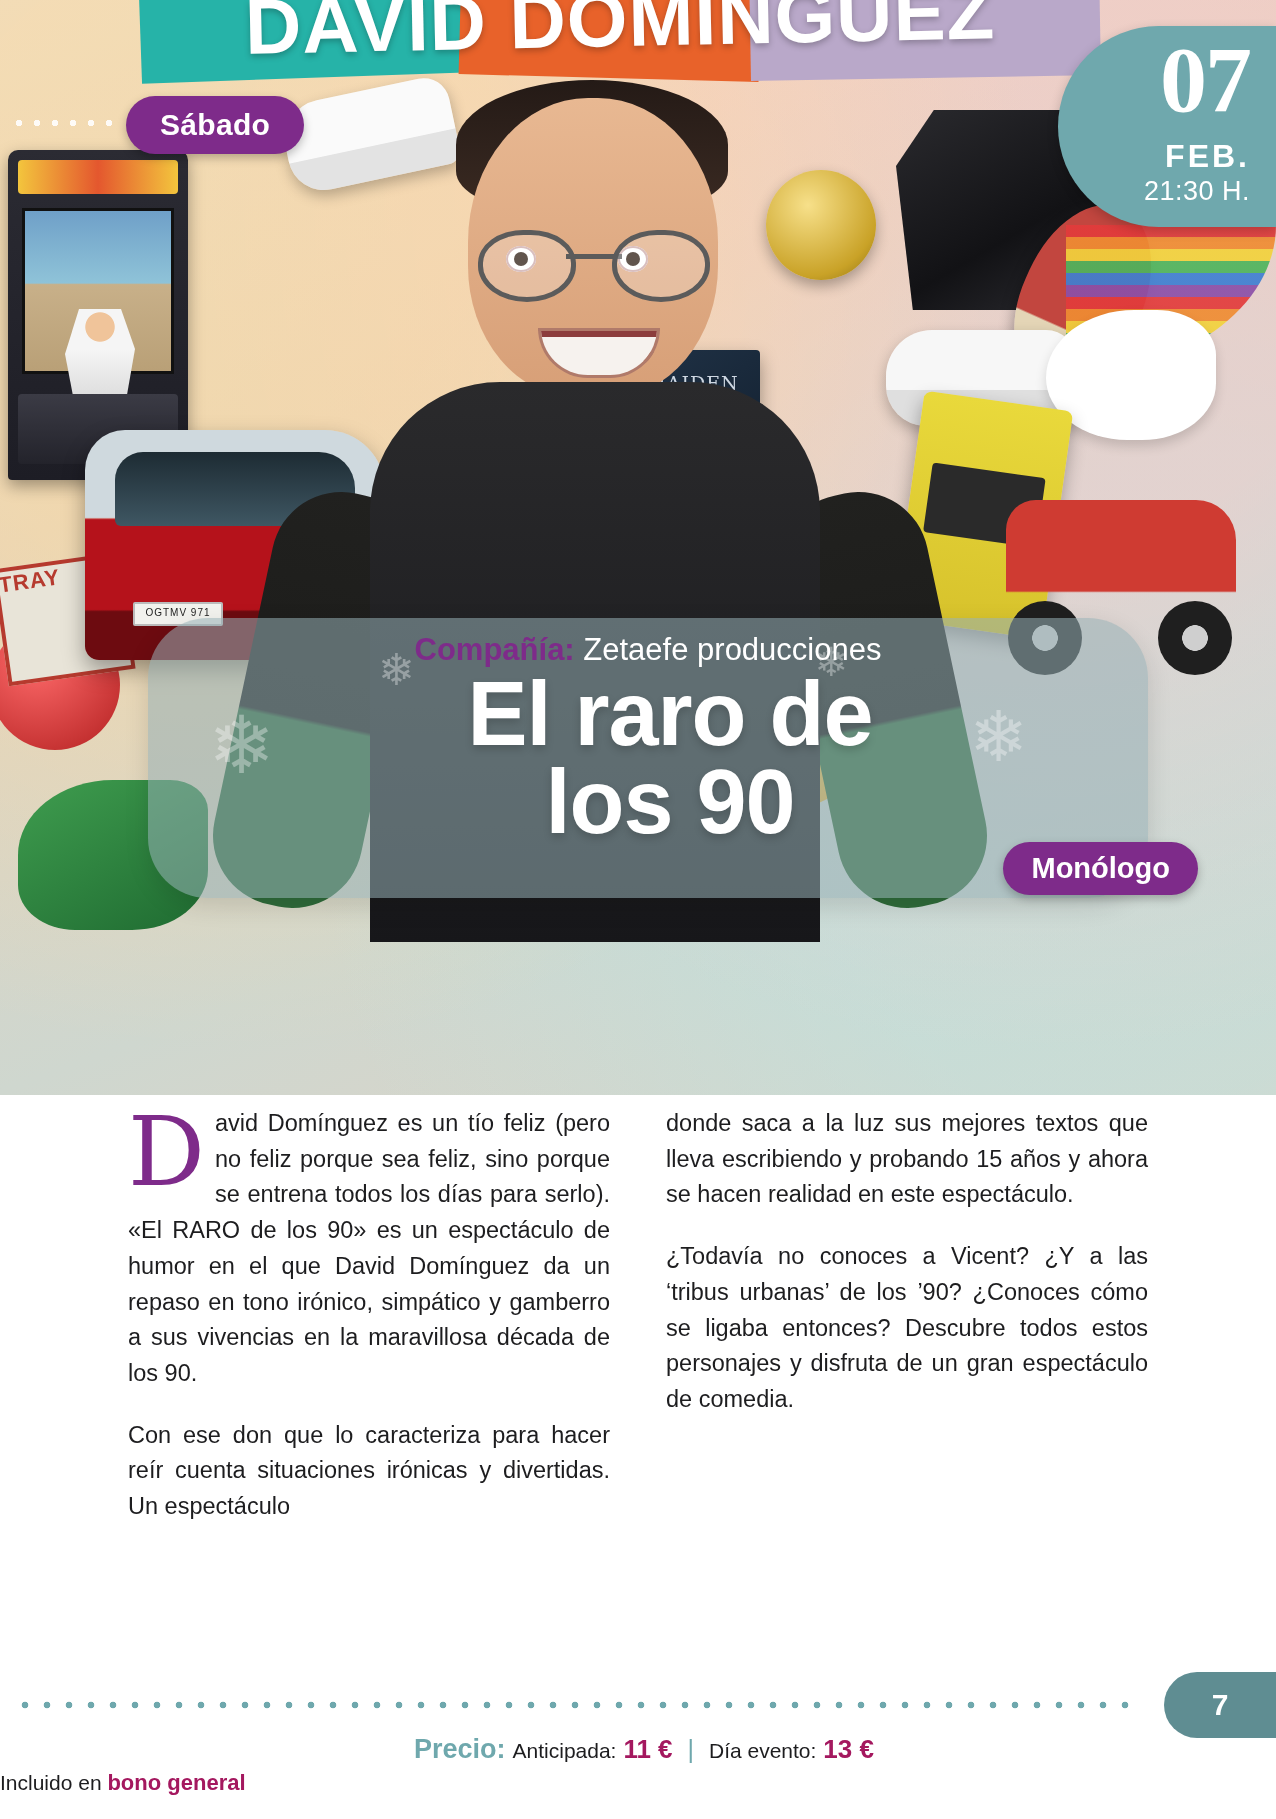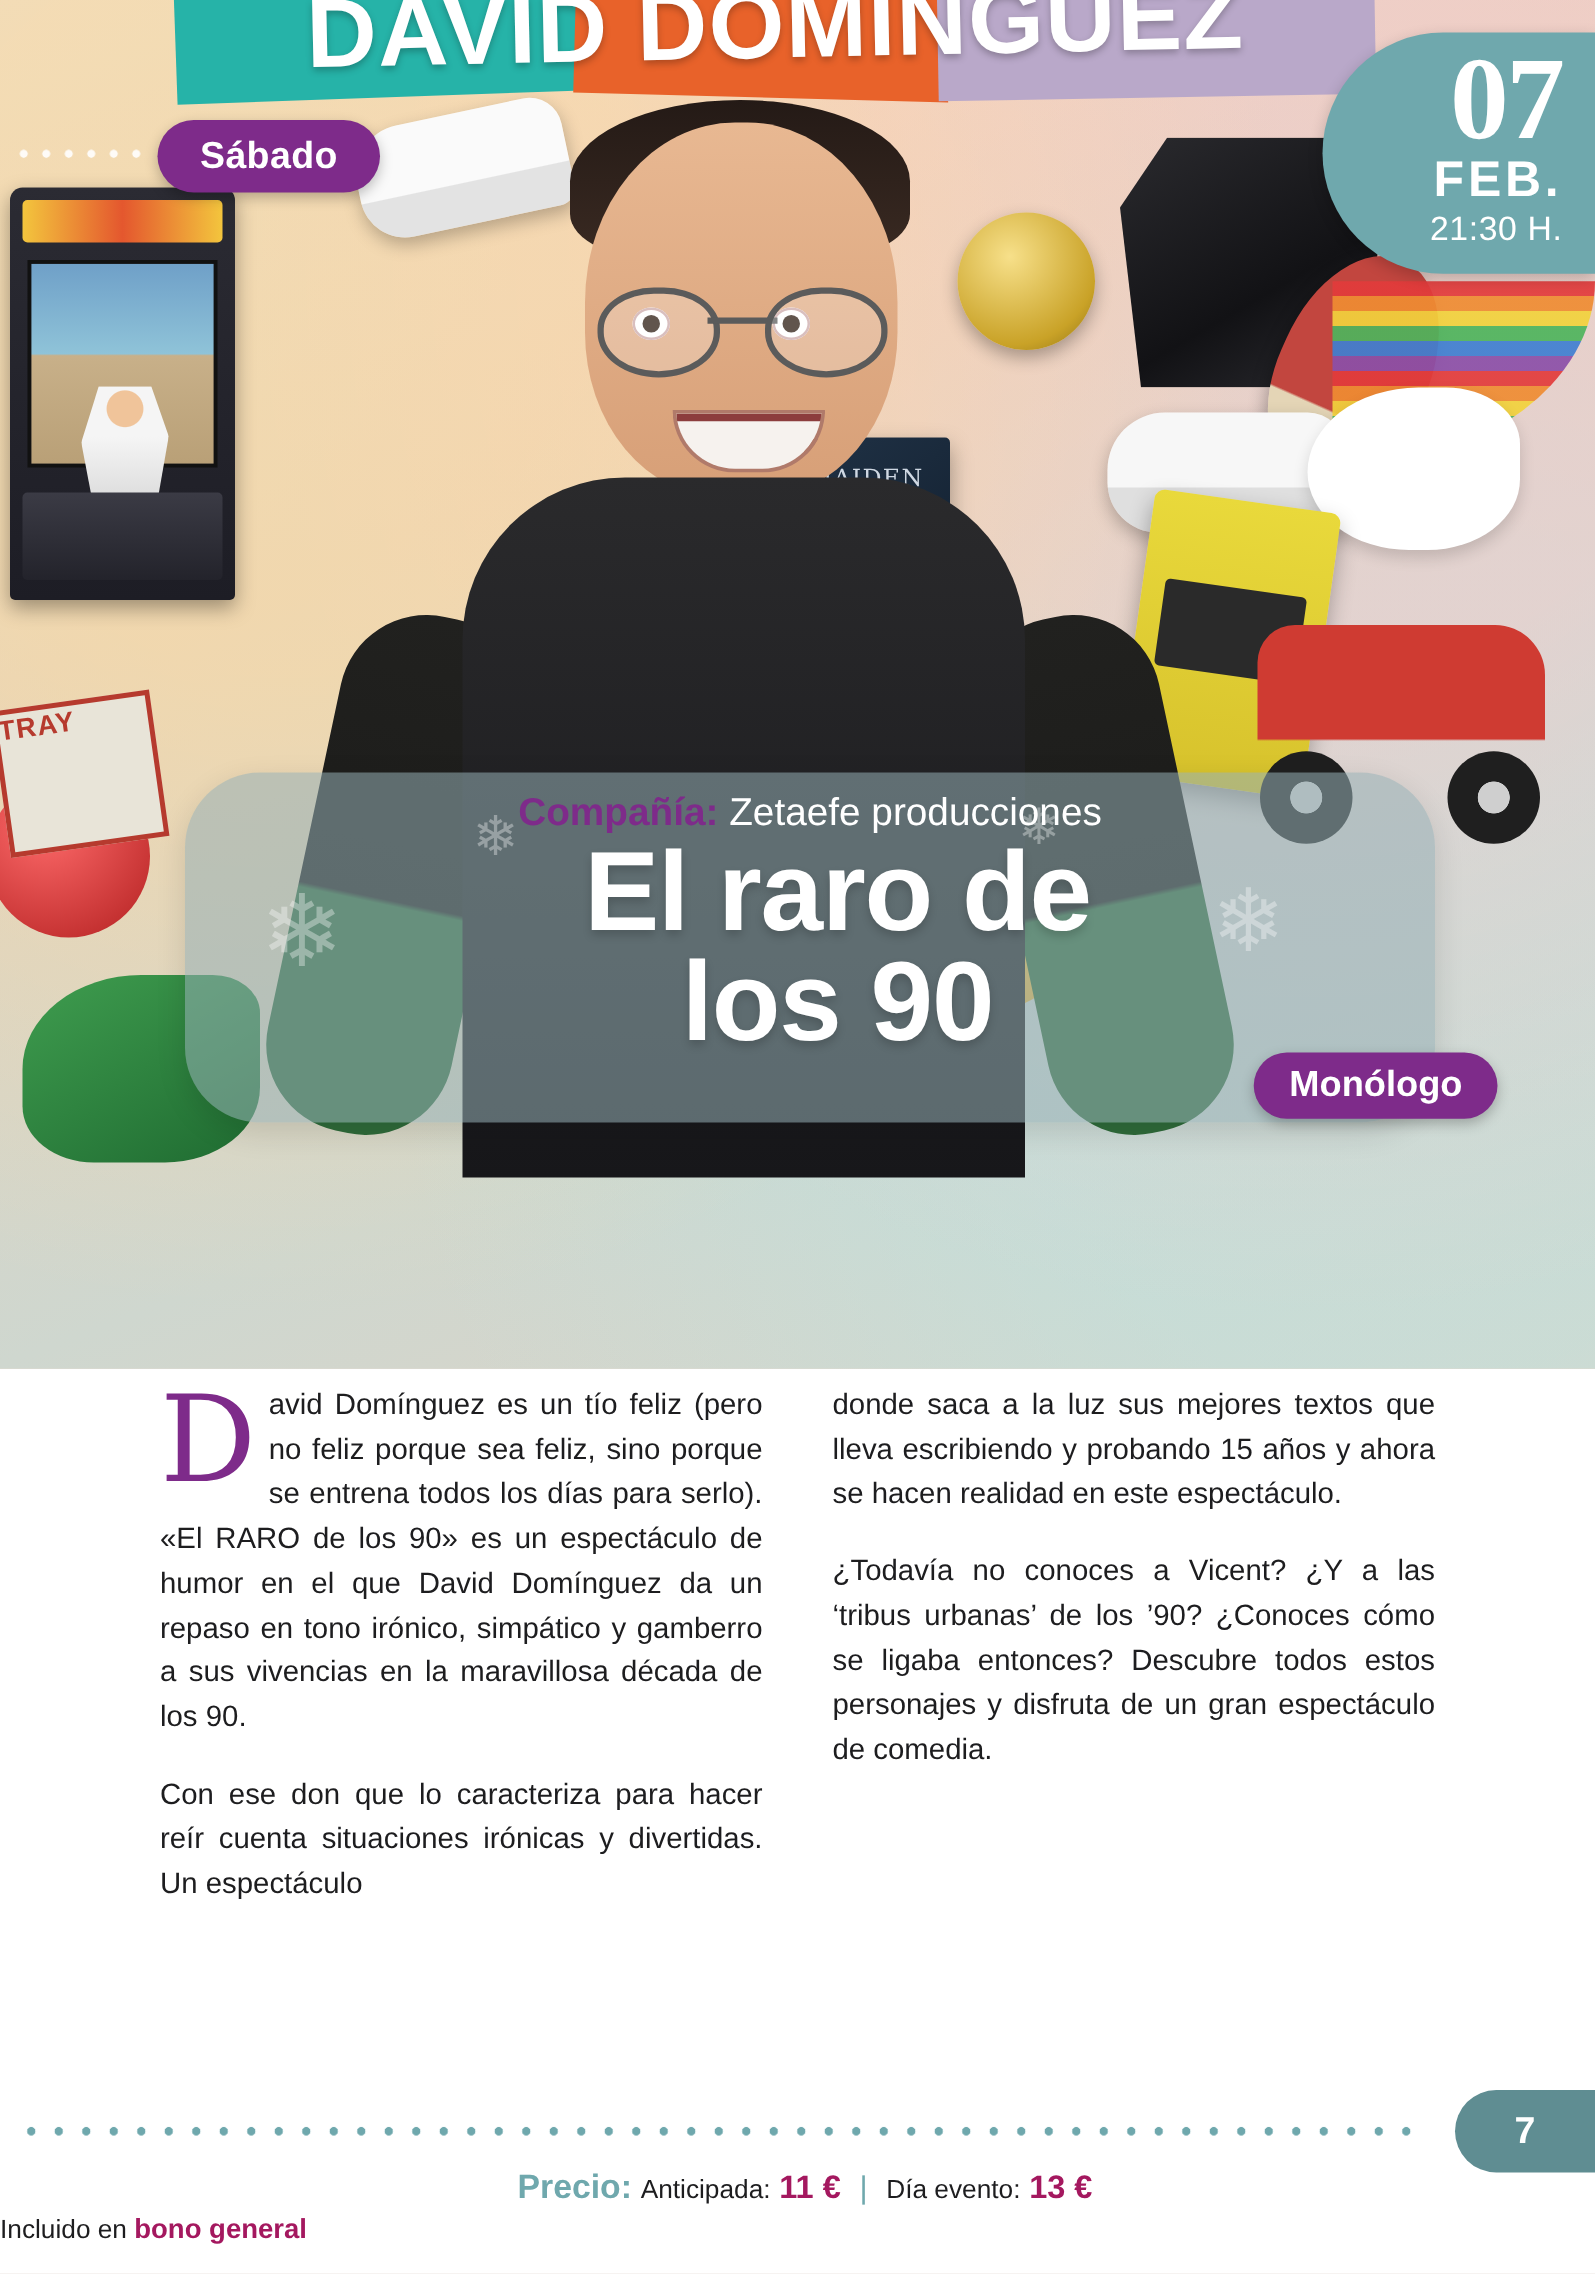--- a/index.html
+++ b/index.html
@@ -459,25 +459,25 @@
     box-shadow: 0 4px 12px rgba(0,0,0,0.2);
   }
   .date-badge .dd {
     font-size: 94px;
     font-weight: bold;
     line-height: 0.92;
     letter-spacing: -2px;
     font-family: Liberation Serif, serif;
   }
   .date-badge .mm {
-    font-size: 40px;
+    font-size: 32px;
     font-weight: bold;
     letter-spacing: 3px;
     line-height: 1;
-    margin-top: 2px;
+    margin-top: 18px;
   }
   .date-badge .hh {
     font-size: 27px;
     margin-top: 4px;
     letter-spacing: 0.5px;
   }
 
   
   .artist-banner {
     position: absolute;
@@ -684,20 +684,23 @@
     </div>
     <div class="panel"></div>
   </div>
 
   <div class="collage-ball"></div>
   <div class="collage-tray">
     <span>TRAY</span>
   </div>
   <div class="collage-croc"></div>
 
+  <div class="collage-car">
+    <div class="plate">OGTMV 971</div>
+  </div>
 
   <div class="collage-sneaker2"></div>
   <div class="collage-jacket"></div>
   <div class="collage-medal"></div>
   <div class="collage-guitar"></div>
   <div class="collage-sneaker"></div>
   <div class="collage-rainbow"></div>
   <div class="collage-dove"></div>
   <div class="collage-cassette"></div>
   <div class="collage-album">

